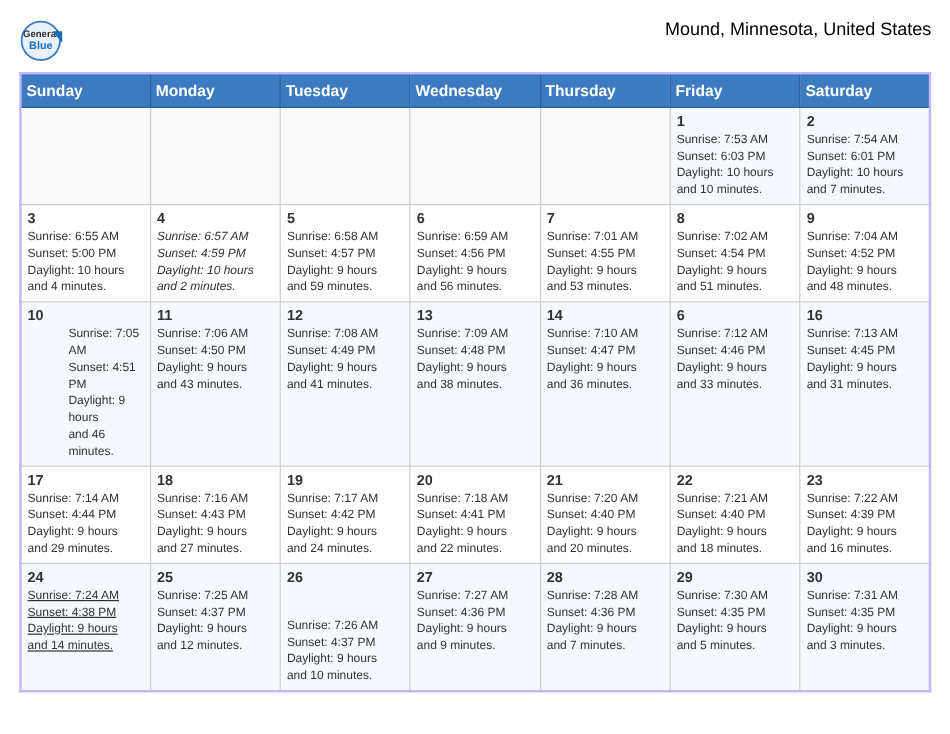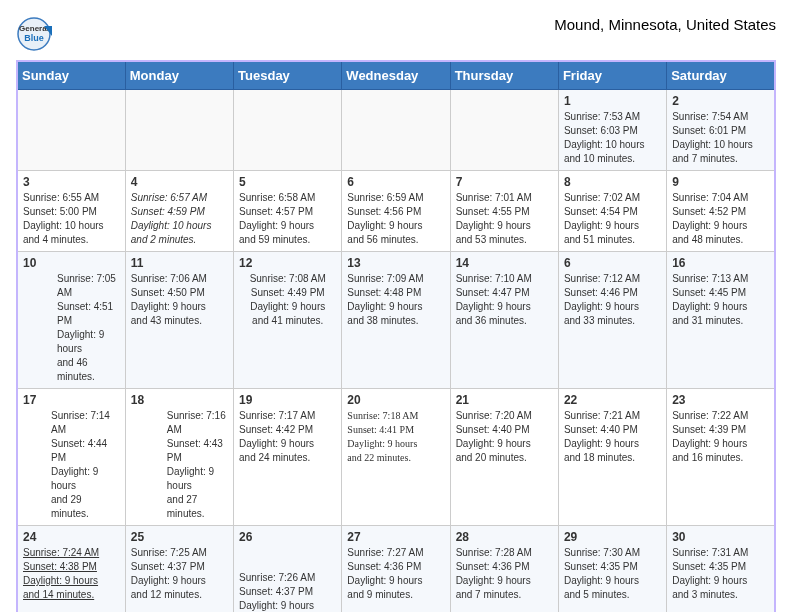--- a/index.html
+++ b/index.html
@@ -196,21 +196,21 @@
         </td>
         <td>
           <span class="day-num">11</span>
           <div class="day-info" style="white-space: pre-line;">Sunrise: 7:06 AM
 Sunset: 4:50 PM
 Daylight: 9 hours
 and 43 minutes.</div>
         </td>
         <td>
           <span class="day-num">12</span>
-          <div class="day-info" style="white-space: pre-line; text-align: center;">Sunrise: 7:08 AM
+          <div class="day-info" style="white-space: pre-line;">Sunrise: 7:08 AM
 Sunset: 4:49 PM
 Daylight: 9 hours
 and 41 minutes.</div>
         </td>
         <td>
           <span class="day-num">13</span>
           <div class="day-info" style="white-space: pre-line;">Sunrise: 7:09 AM
 Sunset: 4:48 PM
 Daylight: 9 hours
 and 38 minutes.</div>
@@ -233,42 +233,42 @@
           <span class="day-num">16</span>
           <div class="day-info" style="white-space: pre-line;">Sunrise: 7:13 AM
 Sunset: 4:45 PM
 Daylight: 9 hours
 and 31 minutes.</div>
         </td>
       </tr>
       <tr>
         <td>
           <span class="day-num">17</span>
-          <div class="day-info" style="white-space: pre-line; margin-left: 28px;">Sunrise: 7:14 AM
+          <div class="day-info" style="white-space: pre-line;">Sunrise: 7:14 AM
 Sunset: 4:44 PM
 Daylight: 9 hours
 and 29 minutes.</div>
         </td>
         <td>
           <span class="day-num">18</span>
-          <div class="day-info" style="white-space: pre-line; margin-left: 36px;">Sunrise: 7:16 AM
+          <div class="day-info" style="white-space: pre-line;">Sunrise: 7:16 AM
 Sunset: 4:43 PM
 Daylight: 9 hours
 and 27 minutes.</div>
         </td>
         <td>
           <span class="day-num">19</span>
           <div class="day-info" style="white-space: pre-line;">Sunrise: 7:17 AM
 Sunset: 4:42 PM
 Daylight: 9 hours
 and 24 minutes.</div>
         </td>
         <td>
           <span class="day-num">20</span>
-          <div class="day-info" style="white-space: pre-line; font-family: Liberation Serif, serif;">Sunrise: 7:18 AM
+          <div class="day-info" style="white-space: pre-line;">Sunrise: 7:18 AM
 Sunset: 4:41 PM
 Daylight: 9 hours
 and 22 minutes.</div>
         </td>
         <td>
           <span class="day-num">21</span>
           <div class="day-info" style="white-space: pre-line;">Sunrise: 7:20 AM
 Sunset: 4:40 PM
 Daylight: 9 hours
 and 20 minutes.</div>

